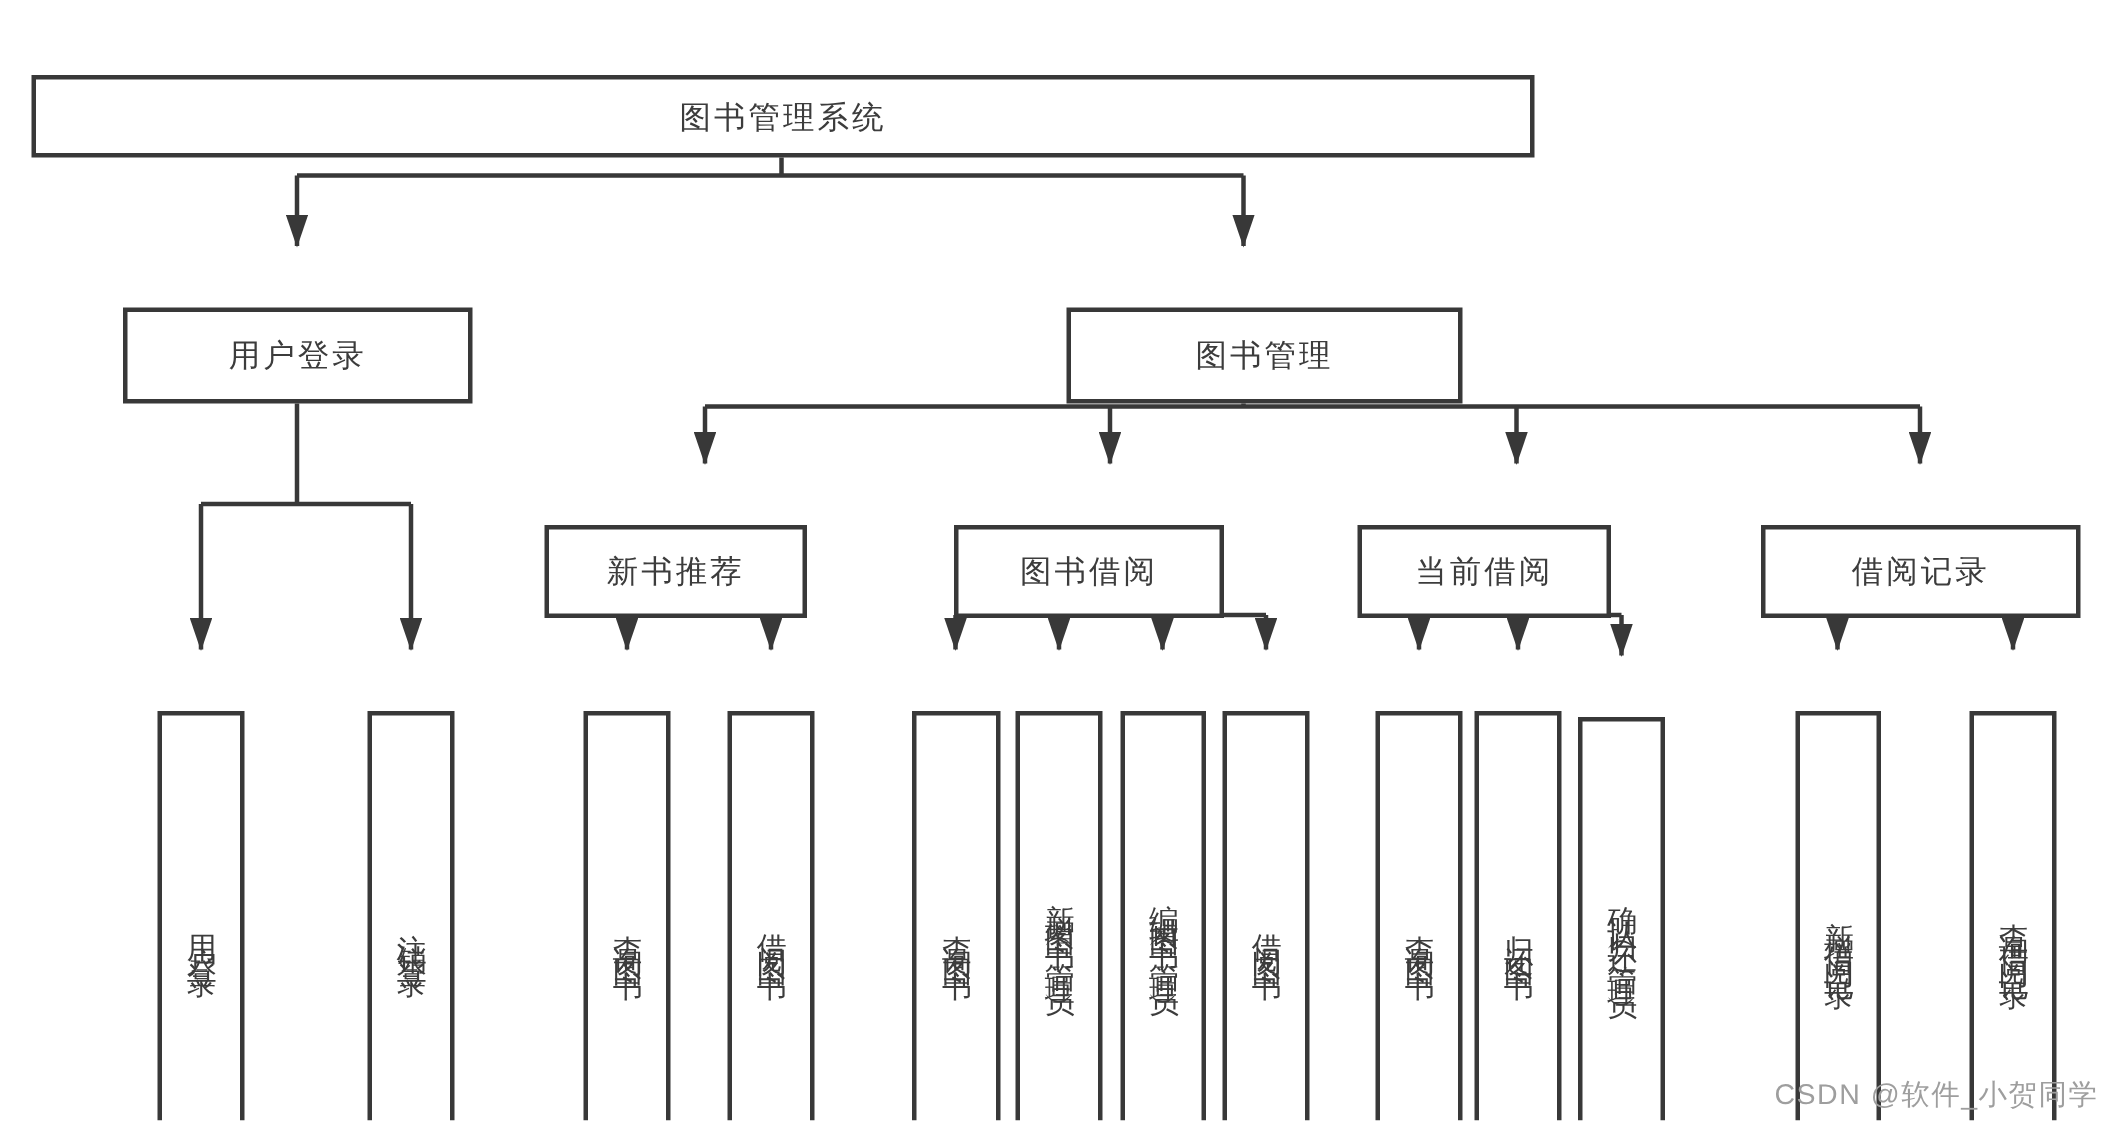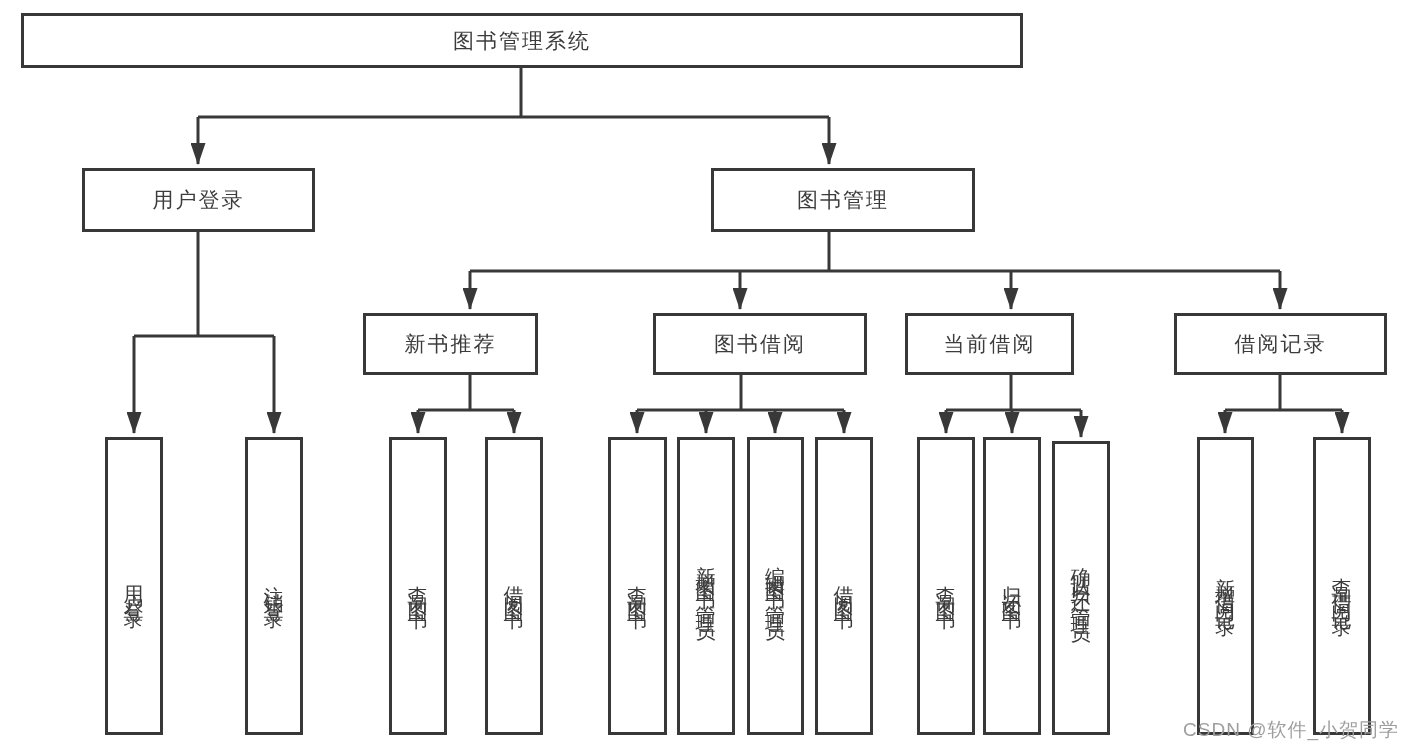--- a/index.html
+++ b/index.html
@@ -20,20 +20,21 @@
   .node {
     position: absolute;
     box-sizing: border-box;
     border: 3px solid #383838;
     background: #ffffff;
     color: #3c3c3c;
     display: flex;
     align-items: center;
     justify-content: center;
     text-align: center;
+    margin-top: 37px;
   }
   .node.h {
     font-size: 21px;
     letter-spacing: 2px;
     white-space: nowrap;
   }
   .node.v {
     font-size: 20px;
   }
   .node.v .vtext {
@@ -100,21 +101,21 @@
       <path d="M1342,410 V433" marker-end="url(#arrow)"></path>
     </g>
   </svg>
 
   <div class="node h" style="left:21px;top:13px;width:1002px;height:55px">图书管理系统</div>
 
   <div class="node h" style="left:82px;top:168px;width:233px;height:64px">用户登录</div>
   <div class="node h" style="left:711px;top:168px;width:264px;height:64px">图书管理</div>
 
   <div class="node h" style="left:363px;top:313px;width:175px;height:62px">新书推荐</div>
-  <div class="node h" style="left:653px;top:313px;width:214px;height:62px">图书借阅</div>
+  <div class="node h" style="left:636px;top:313px;width:180px;height:62px">图书借阅</div>
   <div class="node h" style="left:905px;top:313px;width:169px;height:62px">当前借阅</div>
   <div class="node h" style="left:1174px;top:313px;width:213px;height:62px">借阅记录</div>
 
   <div class="node v" style="left:105px;top:437px;width:58px;height:298px">
     <span class="vtext">用户登录</span>
   </div>
   <div class="node v" style="left:245px;top:437px;width:58px;height:298px">
     <span class="vtext">注销登录</span>
   </div>
 

